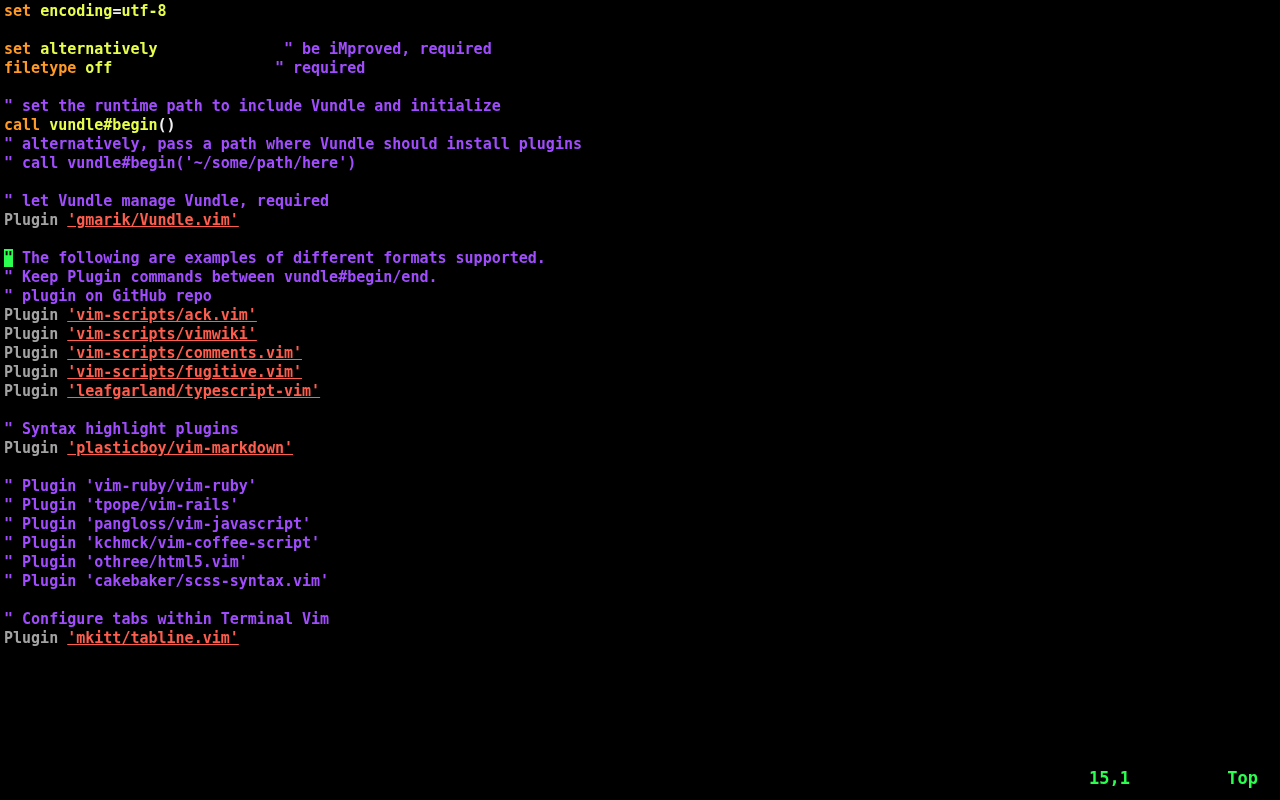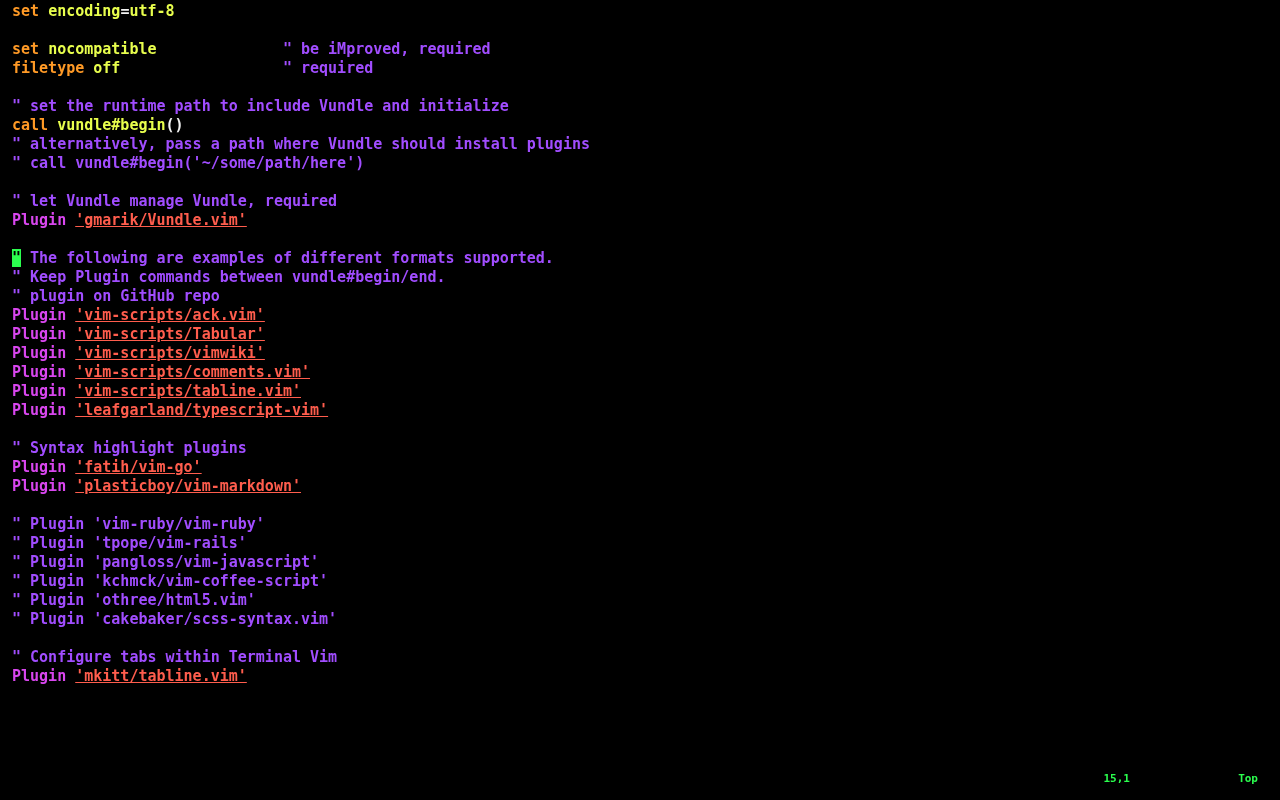--- a/index.html
+++ b/index.html
@@ -12,83 +12,80 @@
     line-height: 19px;
     width: 1280px;
     height: 800px;
     overflow: hidden;
     font-weight: 600;
   }
   .editor {
     padding: 2px 4px 0 4px;
     height: 760px;
     overflow: hidden;
-    margin-left: 8px;
   }
   pre.line {
     margin: 0;
     white-space: pre;
   }
   .c-orange  { color: #ff9a26; }
   .c-yellow  { color: #e8fe4d; }
   .c-white   { color: #f2f2f2; }
   .c-purple  { color: #a14dff; }
-  .c-green   { color: #d946ef; }
+  .c-green   { color: #a3a3a3; }
   .c-coral   { color: #ff5d4d; text-decoration: underline; }
   .cursor    { background: #2bfe4e; color:#000; }
   .ruler {
     position: absolute;
     bottom: 12px;
     right: 0;
     left: 0;
     height: 19px;
     font-family: inherit;
-    font-size: 11px;
+    font-size: 17px;
     padding-right: 10px;
   }
   .ruler .pos {
     position: absolute;
     right: 150px;
     color: #2bfe4e;
   }
   .ruler .scroll {
     position: absolute;
     right: 22px;
     color: #2bfe4e;
   }
 </style>
 </head>
 <body>
 
 <div class="editor" id="editor">
     <pre class="line"><span class="c-orange">set</span><span class="c-white"> </span><span class="c-yellow">encoding</span><span class="c-white">=</span><span class="c-yellow">utf-8</span></pre>
     <pre class="line">&nbsp;</pre>
-    <pre class="line"><span class="c-orange">set</span><span class="c-white"> </span><span class="c-yellow">nocompatible</span><span class="c-white">              </span><span class="c-purple">" be iMproved, required</span></pre>
+    <pre class="line"><span class="c-orange">set</span><span class="c-white"> </span><span class="c-yellow">alternatively</span><span class="c-white">              </span><span class="c-purple">" be iMproved, required</span></pre>
     <pre class="line"><span class="c-orange">filetype</span><span class="c-white"> </span><span class="c-yellow">off</span><span class="c-white">                  </span><span class="c-purple">" required</span></pre>
     <pre class="line">&nbsp;</pre>
     <pre class="line"><span class="c-purple">" set the runtime path to include Vundle and initialize</span></pre>
     <pre class="line"><span class="c-orange">call</span><span class="c-white"> </span><span class="c-yellow">vundle#begin</span><span class="c-white">()</span></pre>
     <pre class="line"><span class="c-purple">" alternatively, pass a path where Vundle should install plugins</span></pre>
     <pre class="line"><span class="c-purple">" call vundle#begin('~/some/path/here')</span></pre>
     <pre class="line">&nbsp;</pre>
     <pre class="line"><span class="c-purple">" let Vundle manage Vundle, required</span></pre>
     <pre class="line"><span class="c-green">Plugin</span><span class="c-white"> </span><span class="c-coral">'gmarik/Vundle.vim'</span></pre>
     <pre class="line">&nbsp;</pre>
     <pre class="line"><span class="cursor">"</span><span class="c-purple"> The following are examples of different formats supported.</span></pre>
     <pre class="line"><span class="c-purple">" Keep Plugin commands between vundle#begin/end.</span></pre>
     <pre class="line"><span class="c-purple">" plugin on GitHub repo</span></pre>
     <pre class="line"><span class="c-green">Plugin</span><span class="c-white"> </span><span class="c-coral">'vim-scripts/ack.vim'</span></pre>
-    <pre class="line"><span class="c-green">Plugin</span><span class="c-white"> </span><span class="c-coral">'vim-scripts/Tabular'</span></pre>
     <pre class="line"><span class="c-green">Plugin</span><span class="c-white"> </span><span class="c-coral">'vim-scripts/vimwiki'</span></pre>
     <pre class="line"><span class="c-green">Plugin</span><span class="c-white"> </span><span class="c-coral">'vim-scripts/comments.vim'</span></pre>
-    <pre class="line"><span class="c-green">Plugin</span><span class="c-white"> </span><span class="c-coral">'vim-scripts/tabline.vim'</span></pre>
+    <pre class="line"><span class="c-green">Plugin</span><span class="c-white"> </span><span class="c-coral">'vim-scripts/fugitive.vim'</span></pre>
     <pre class="line"><span class="c-green">Plugin</span><span class="c-white"> </span><span class="c-coral">'leafgarland/typescript-vim'</span></pre>
     <pre class="line">&nbsp;</pre>
     <pre class="line"><span class="c-purple">" Syntax highlight plugins</span></pre>
-    <pre class="line"><span class="c-green">Plugin</span><span class="c-white"> </span><span class="c-coral">'fatih/vim-go'</span></pre>
     <pre class="line"><span class="c-green">Plugin</span><span class="c-white"> </span><span class="c-coral">'plasticboy/vim-markdown'</span></pre>
     <pre class="line">&nbsp;</pre>
     <pre class="line"><span class="c-purple">" Plugin 'vim-ruby/vim-ruby'</span></pre>
     <pre class="line"><span class="c-purple">" Plugin 'tpope/vim-rails'</span></pre>
     <pre class="line"><span class="c-purple">" Plugin 'pangloss/vim-javascript'</span></pre>
     <pre class="line"><span class="c-purple">" Plugin 'kchmck/vim-coffee-script'</span></pre>
     <pre class="line"><span class="c-purple">" Plugin 'othree/html5.vim'</span></pre>
     <pre class="line"><span class="c-purple">" Plugin 'cakebaker/scss-syntax.vim'</span></pre>
     <pre class="line">&nbsp;</pre>
     <pre class="line"><span class="c-purple">" Configure tabs within Terminal Vim</span></pre>

